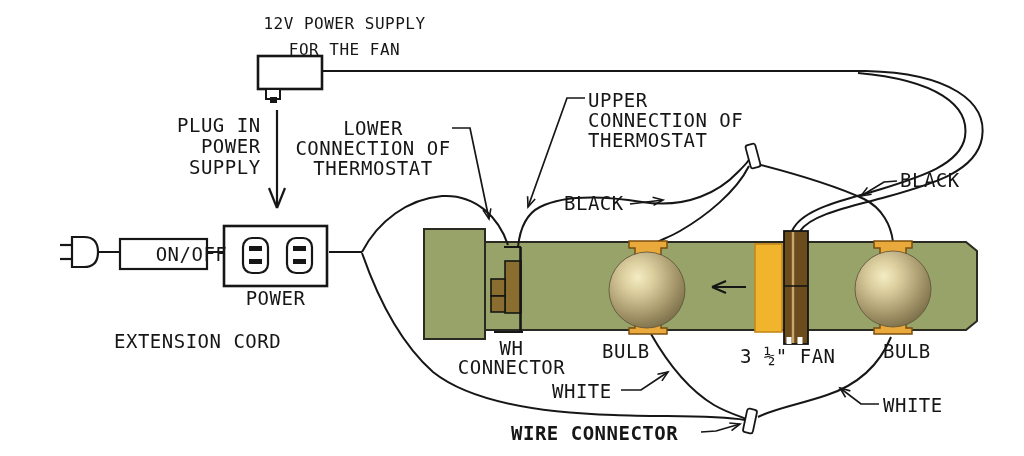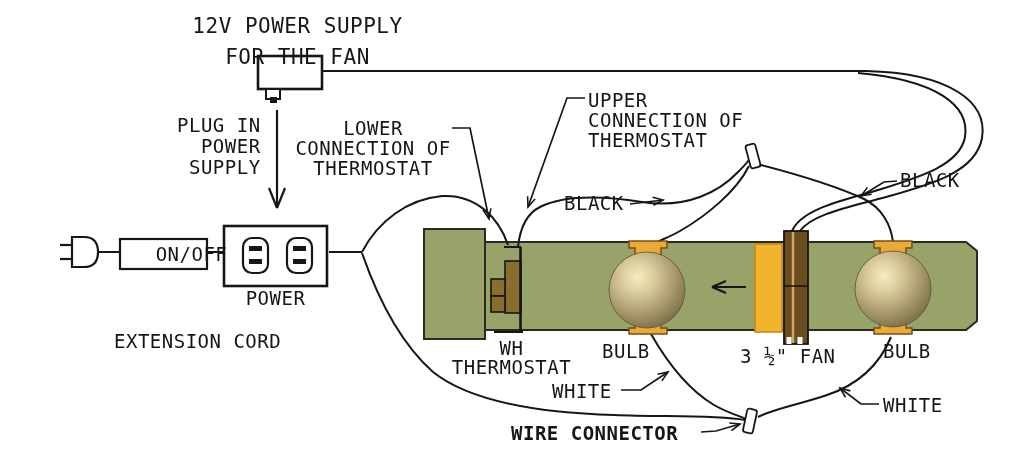--- a/index.html
+++ b/index.html
@@ -9,21 +9,21 @@
   }
   #diagram-svg{position:absolute;left:0;top:0;}
   .label{
     position:absolute;
     font-family:"DejaVu Sans Mono", monospace;
     font-size:19px;line-height:20px;letter-spacing:.5px;
     color:#161616;white-space:pre;
   }
   .lab-center{text-align:center;}
   .lab-right{text-align:center;}
-  .lab-big{font-size:21px;line-height:31px;}
+  .lab-big{font-size:16px;line-height:26px;margin-left:47px;}
 </style>
 </head>
 <body>
 
 <div id="stage">
 
   <svg id="diagram-svg" width="1024" height="456" viewBox="0 0 1024 456">
     <defs>
       <radialGradient id="bulbGrad" cx="0.38" cy="0.33" r="0.78">
         <stop offset="0" stop-color="#f4ecc4"></stop>
@@ -157,21 +157,21 @@
 
   <div class="label" style="left:588px;top:90px;">UPPER
 CONNECTION OF
 THERMOSTAT</div>
 
   <div class="label" style="left:564px;top:193px;">BLACK</div>
 
   <div class="label" style="left:900px;top:170px;">BLACK</div>
 
   <div class="label lab-center" style="left:434px;top:339px;width:155px;line-height:19px;">WH
-THERMOSTAT</div>
+CONNECTOR</div>
 
   <div class="label" style="left:602px;top:341px;">BULB</div>
 
   <div class="label" style="left:883px;top:341px;">BULB</div>
 
   <div class="label" style="left:740px;top:346px;">3 ½" FAN</div>
 
   <div class="label" style="left:552px;top:381px;">WHITE</div>
 
   <div class="label" style="left:883px;top:395px;">WHITE</div>

